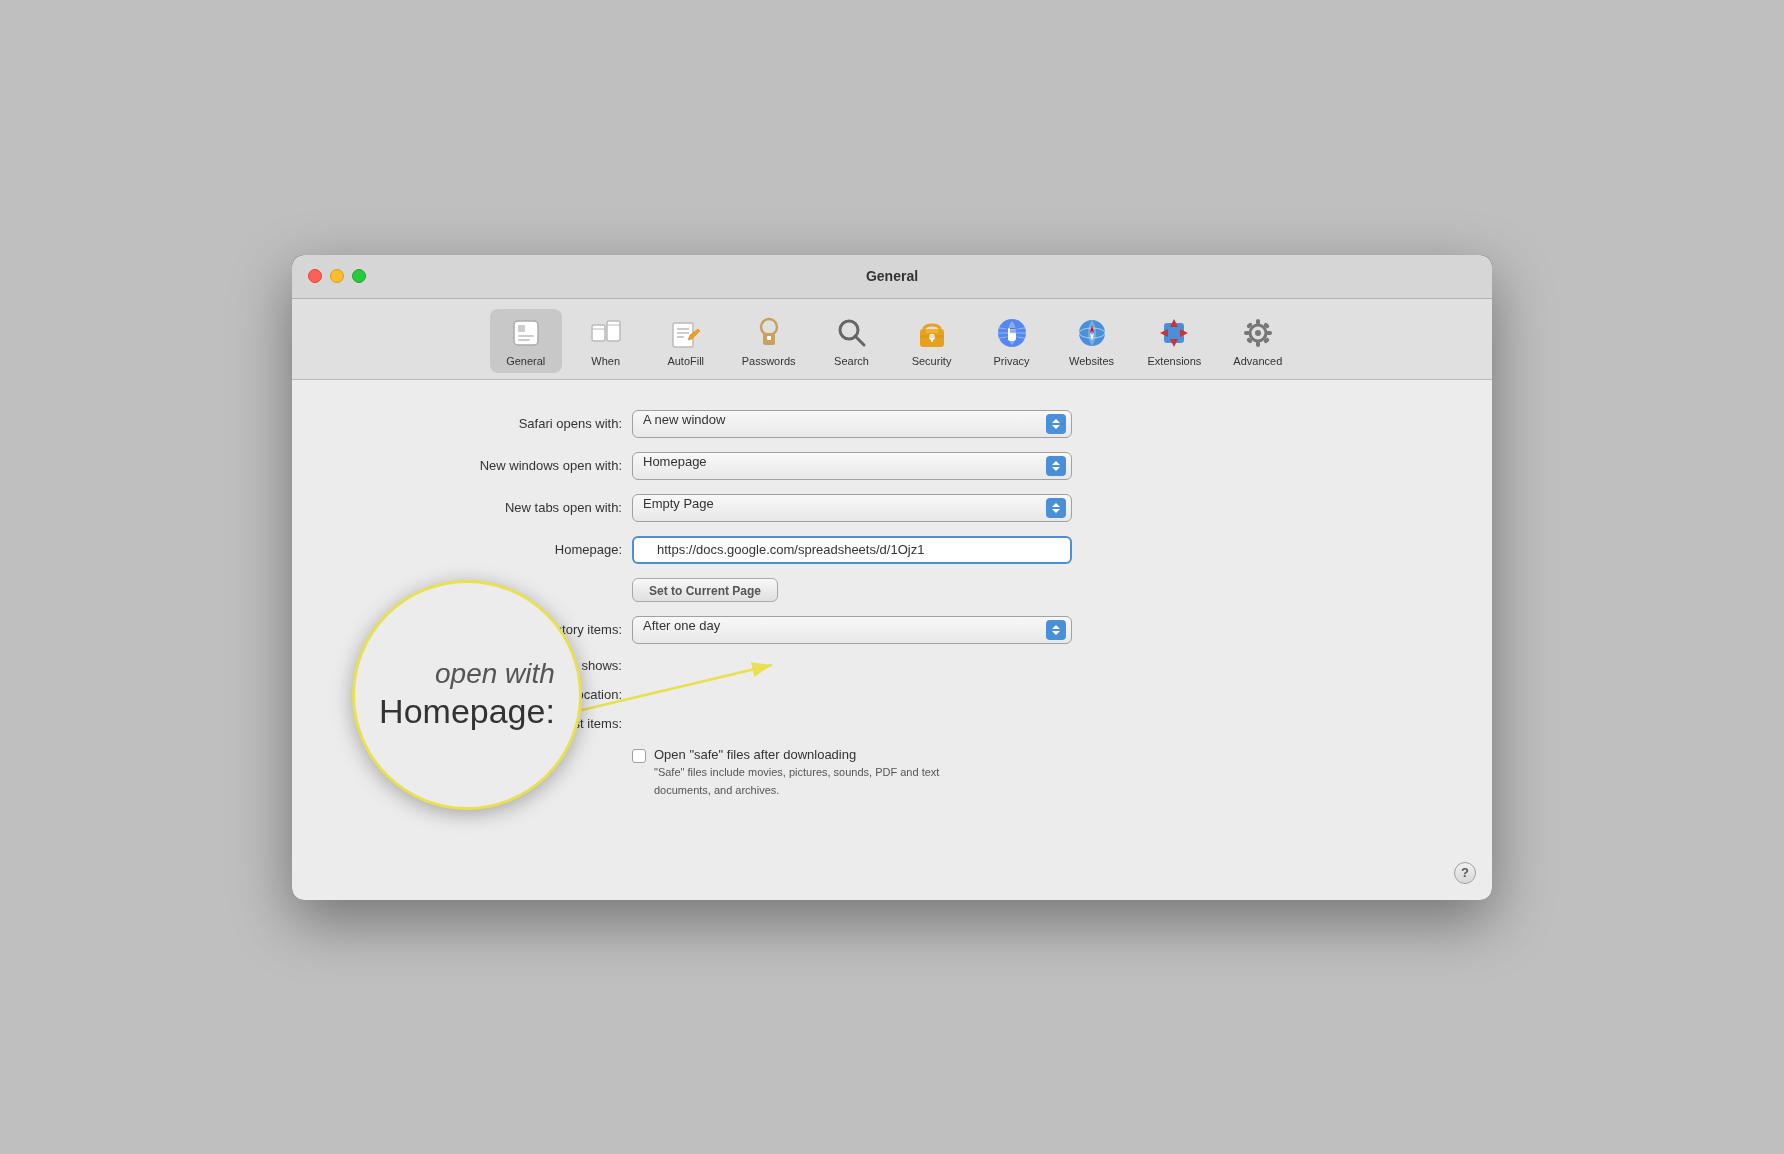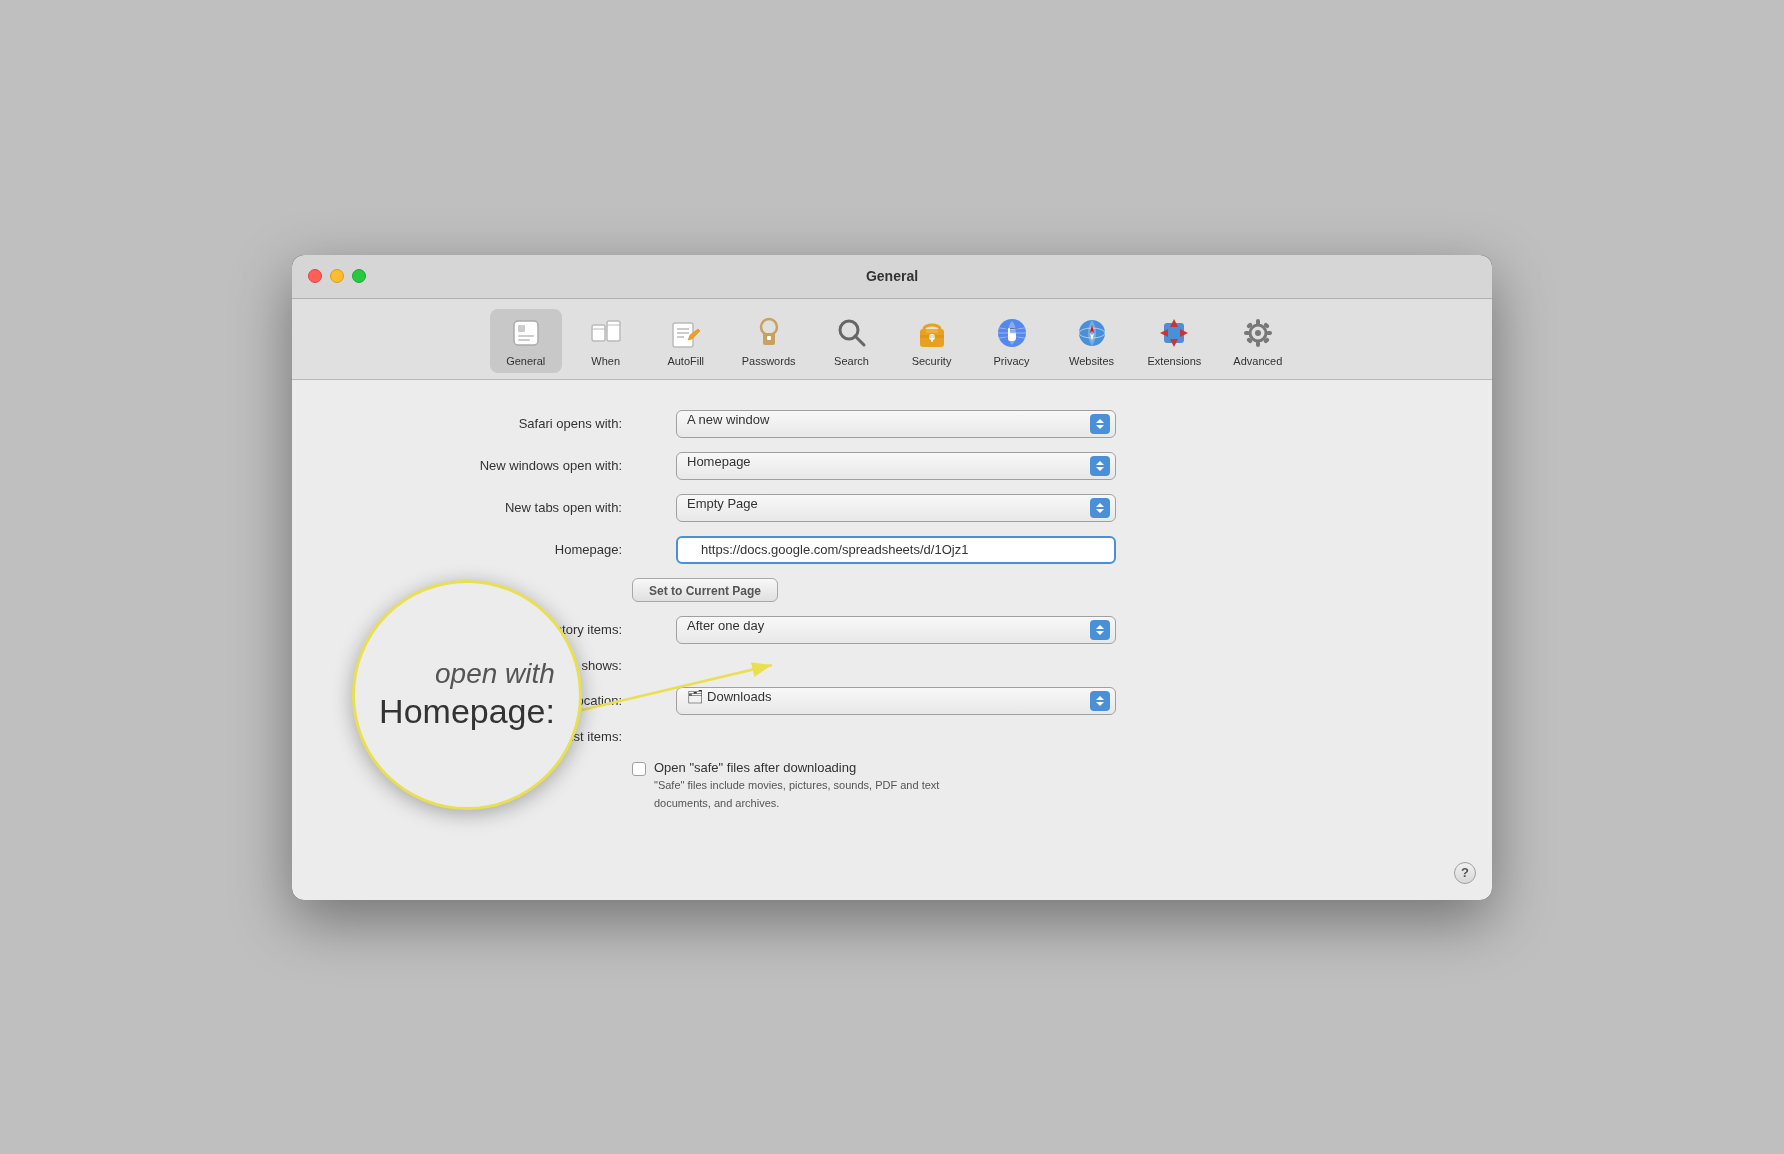--- a/index.html
+++ b/index.html
@@ -101,21 +101,20 @@
       background: #ececec;
       padding: 30px 40px 30px;
       position: relative;
     }
 
     
     .settings-row {
       display: flex;
       align-items: center;
       margin-bottom: 14px;
-      gap: 44px;
     }
 
     .settings-label {
       text-align: right;
       width: 300px;
       min-width: 300px;
       font-size: 13px;
       color: #333;
       padding-right: 10px;
     }
@@ -543,28 +542,20 @@
         </div>
       </div>
     </div>
 
     <div class="settings-row">
       <div class="settings-label">Favorites shows:</div>
     </div>
 
     <div class="settings-row">
       <div class="settings-label">File download location:</div>
-      <div class="settings-control">
-        <div class="select-wrapper">
-          <select>
-            <option>🗂 Downloads</option>
-          </select>
-          <div class="select-arrow"></div>
-        </div>
-      </div>
     </div>
 
     <div class="settings-row">
       <div class="settings-label">Remove download list items:</div>
     </div>
 
     <div class="checkbox-row">
       <div class="mac-checkbox"></div>
       <div class="checkbox-text-group">
         <span class="checkbox-label">Open "safe" files after downloading</span>

